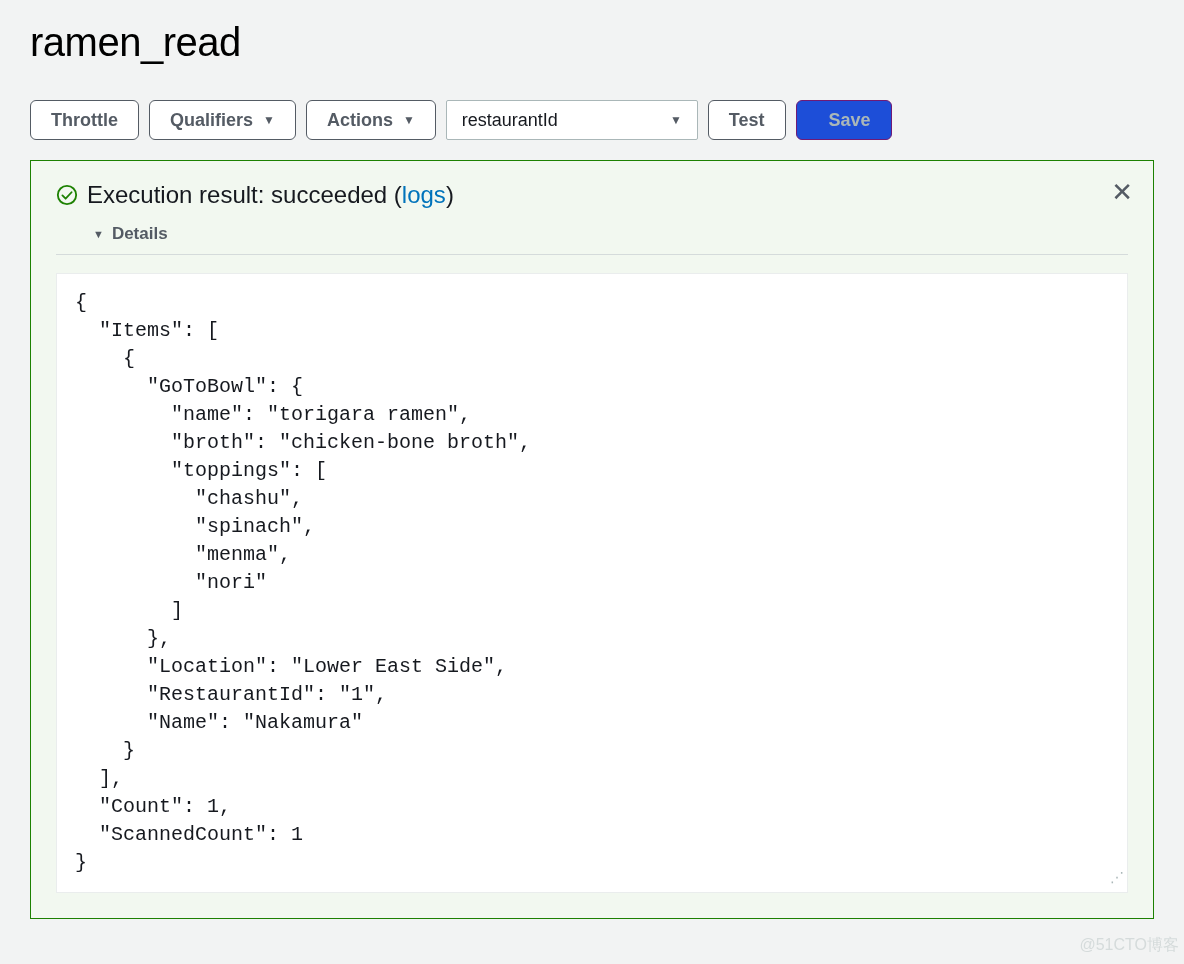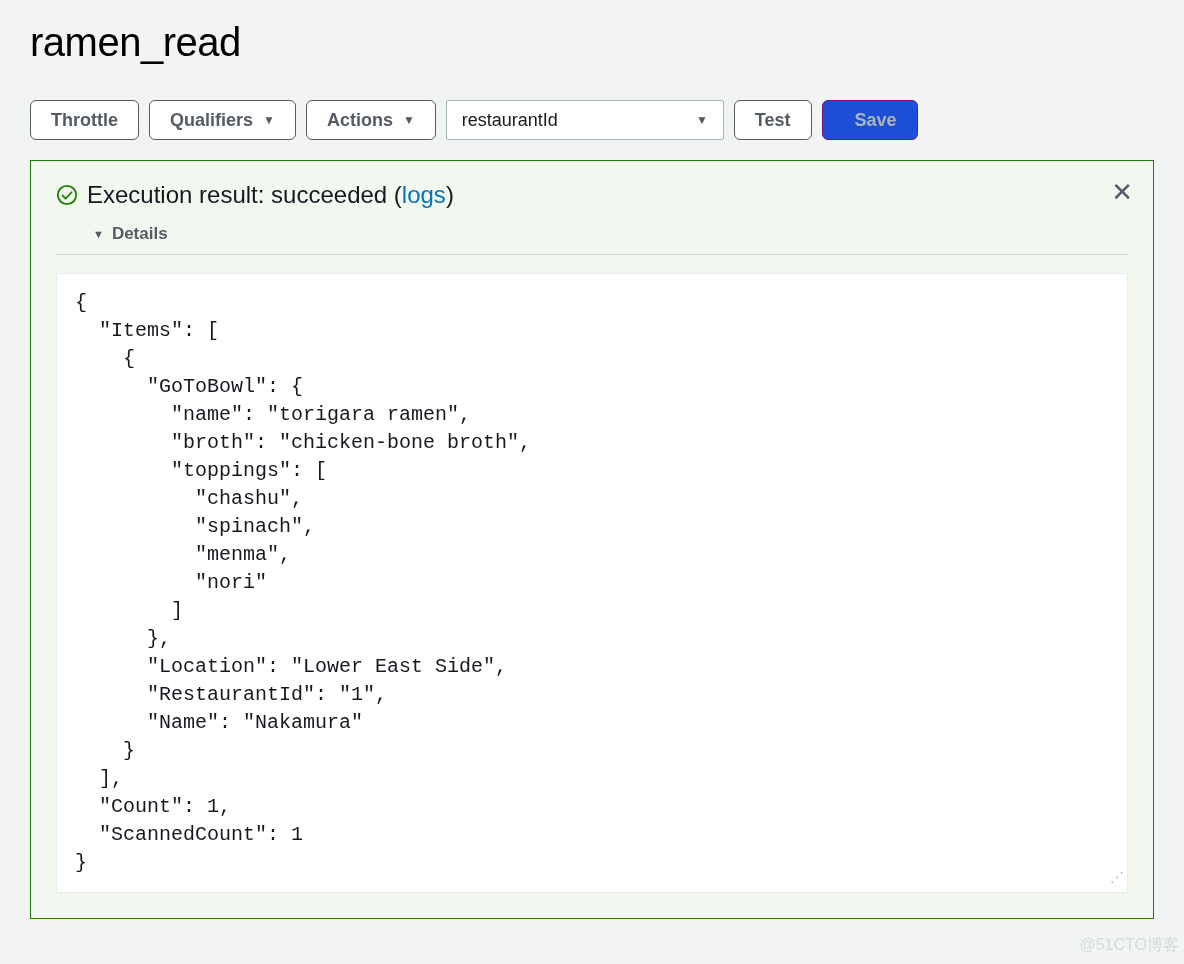--- a/index.html
+++ b/index.html
@@ -47,21 +47,21 @@
       color: #545b64;
     }
     .select-wrap {
       position: relative;
       display: inline-flex;
       align-items: center;
       background: #ffffff;
       border: 1px solid #aab7b8;
       border-radius: 2px;
       height: 40px;
-      width: 278px;
+      width: 252px;
       padding: 0 15px;
       gap: 12px;
     }
     .select-value {
       flex: 1;
       font-size: 18px;
       color: #16191f;
       font-weight: 400;
     }
     .select-wrap .tri {

